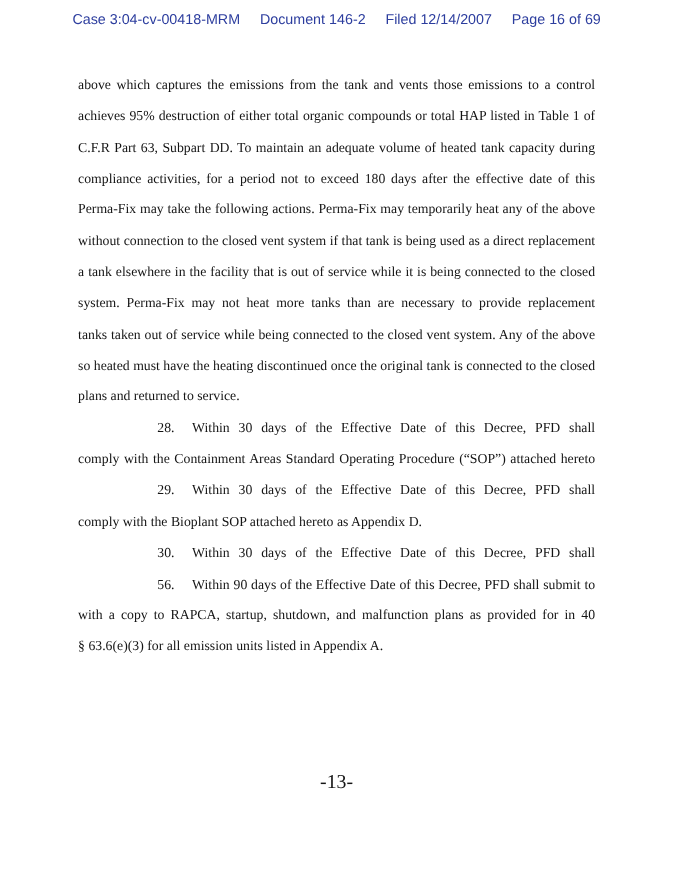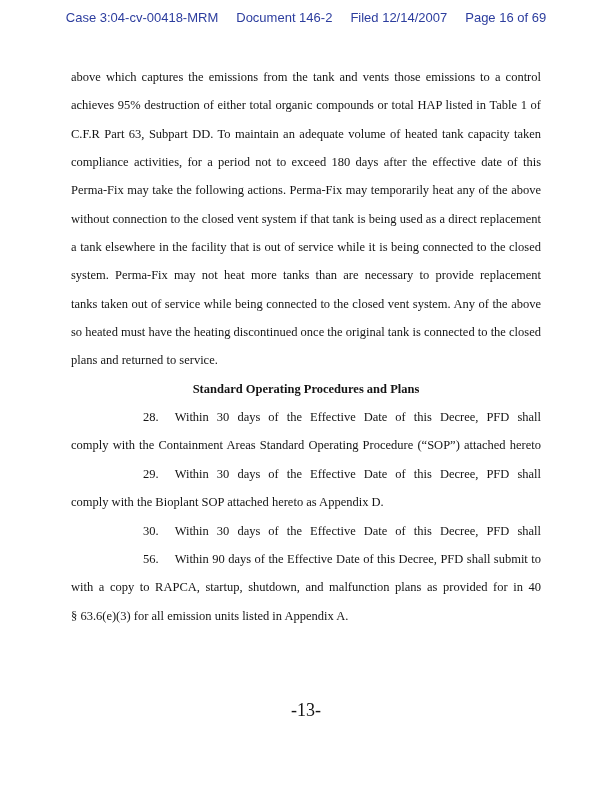--- a/index.html
+++ b/index.html
@@ -68,30 +68,29 @@
   <header class="doc-header" id="doc-header" style="color: rgb(44, 61, 158);">
     <span>Case 3:04-cv-00418-MRM</span>
     <span>Document 146-2</span>
     <span>Filed 12/14/2007</span>
     <span>Page 16 of 69</span>
   </header>
 
   <main class="doc-body" id="doc-body">
       <div class="line jl">above which captures the emissions from the tank and vents those emissions to a control device that</div>
       <div class="line jl">achieves 95% destruction of either total organic compounds or total HAP listed in Table 1 of 40</div>
-      <div class="line jl">C.F.R Part 63, Subpart DD. To maintain an adequate volume of heated tank capacity taken</div>
+      <div class="line jl">C.F.R Part 63, Subpart DD. To maintain an adequate volume of heated tank capacity during</div>
       <div class="line jl">compliance activities, for a period not to exceed 180 days after the effective date of this Decree,</div>
       <div class="line jl">Perma-Fix may take the following actions. Perma-Fix may temporarily heat any of the above tanks</div>
       <div class="line jl">without connection to the closed vent system if that tank is being used as a direct replacement for</div>
       <div class="line jl">a tank elsewhere in the facility that is out of service while it is being connected to the closed vent</div>
       <div class="line jl">system. Perma-Fix may not heat more tanks than are necessary to provide replacement capacity for</div>
       <div class="line jl">tanks taken out of service while being connected to the closed vent system. Any of the above tanks</div>
       <div class="line jl">so heated must have the heating discontinued once the original tank is connected to the closed vent</div>
       <div class="line">plans and returned to service.</div>
-      <div class="heading">Standard Operating Procedures and Plans</div>
       <div class="line jl"><span class="indent"></span><span>28.</span><span class="tab"></span>Within 30 days of the Effective Date of this Decree, PFD shall implement and</div>
       <div class="line jl">comply with the Containment Areas Standard Operating Procedure (“SOP”) attached hereto as</div>
       <div class="line jl"><span class="indent"></span><span>29.</span><span class="tab"></span>Within 30 days of the Effective Date of this Decree, PFD shall implement and</div>
       <div class="line">comply with the Bioplant SOP attached hereto as Appendix D.</div>
       <div class="line jl"><span class="indent"></span><span>30.</span><span class="tab"></span>Within 30 days of the Effective Date of this Decree, PFD shall implement and</div>
       <div class="line jl"><span class="indent"></span><span>56.</span><span class="tab"></span>Within 90 days of the Effective Date of this Decree, PFD shall submit to EPA,</div>
       <div class="line jl">with a copy to RAPCA, startup, shutdown, and malfunction plans as provided for in 40 C.F.R.</div>
       <div class="line">§ 63.6(e)(3) for all emission units listed in Appendix A.</div>
     </main>
 

